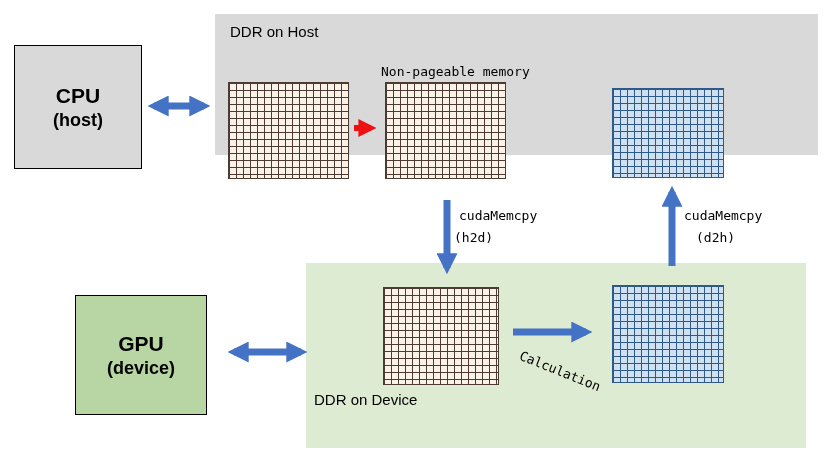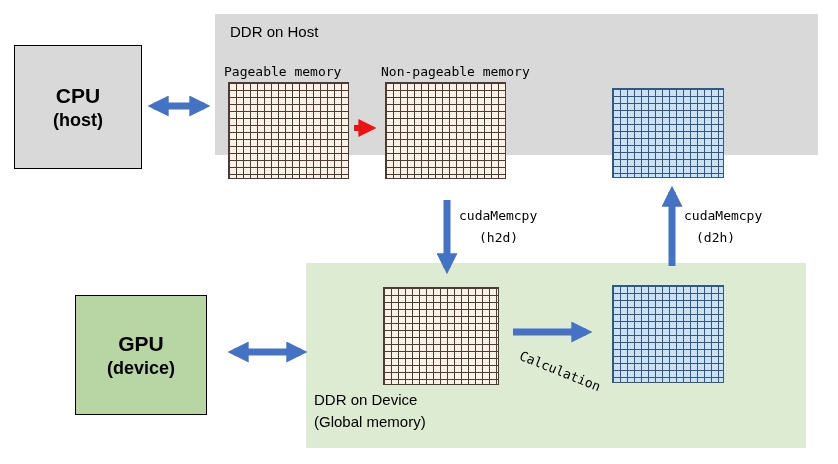--- a/index.html
+++ b/index.html
@@ -109,35 +109,33 @@
 <body>
 
 <div class="canvas">
 
   <div class="region host-region">
     <div class="region-title" style="left:15px; top:9px;">DDR on Host</div>
   </div>
 
   <div class="region device-region">
     <div class="region-title" style="left:8px; top:128px;">DDR on Device</div>
-    <div class="region-title" style="left:8px; top:150px;">(Global memory)</div>
   </div>
 
-  <div class="mono-label" style="left:224px; top:64px;">Pageable memory</div>
   <div class="mono-label" style="left:381px; top:64px;text-align:center;">Non-pageable memory</div>
 
   <div class="grid cream" style="left:228px; top:82px; width:121px; height:97px;"></div>
   <div class="grid cream" style="left:385px; top:82px; width:121px; height:97px;"></div>
   <div class="grid blue" style="left:612px; top:88px; width:112px; height:90px;"></div>
 
   <div class="grid cream" style="left:383px; top:287px; width:116px; height:98px;"></div>
   <div class="grid blue" style="left:612px; top:285px; width:112px; height:98px;"></div>
 
   <div class="mono-label" style="left:459px; top:208px;">cudaMemcpy</div>
-  <div class="mono-label" style="left:479px; top:230px;">(h2d)</div>
+  <div class="mono-label" style="left:454px; top:230px;">(h2d)</div>
   <div class="mono-label" style="left:684px; top:208px;">cudaMemcpy</div>
   <div class="mono-label" style="left:696px; top:230px;">(d2h)</div>
   <div class="mono-label calc-label" style="left:523px; top:348px;">Calculation</div>
 
   <div class="node-box gpu-box">
     <div class="node-title">GPU</div>
     <div class="node-subtitle">(device)</div>
   </div>
   <div class="node-box cpu-box">
     <div class="node-title">CPU</div>

